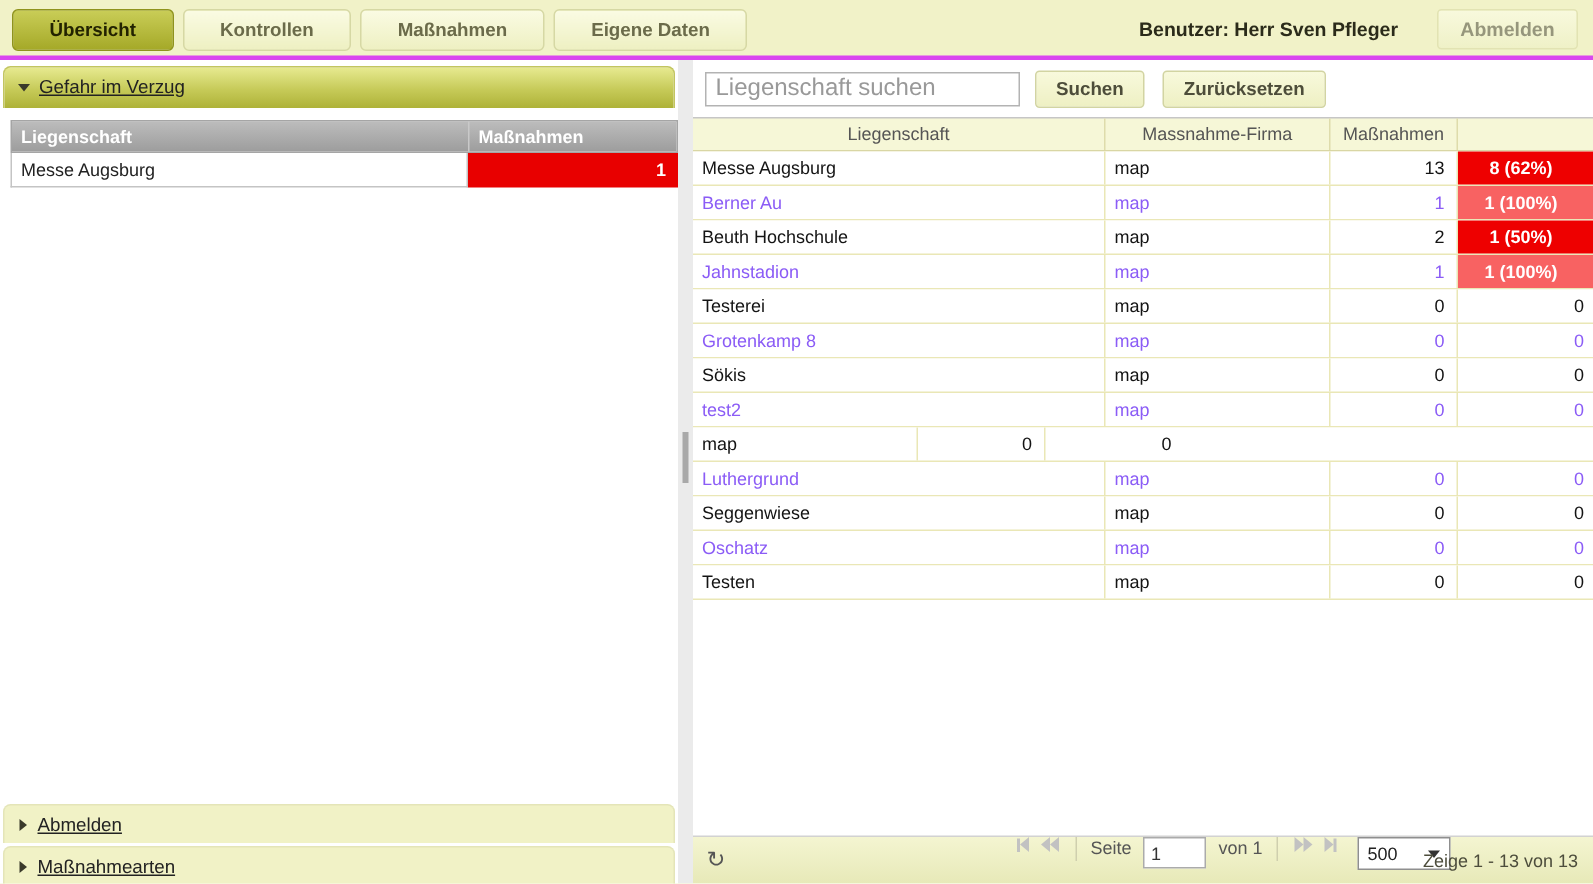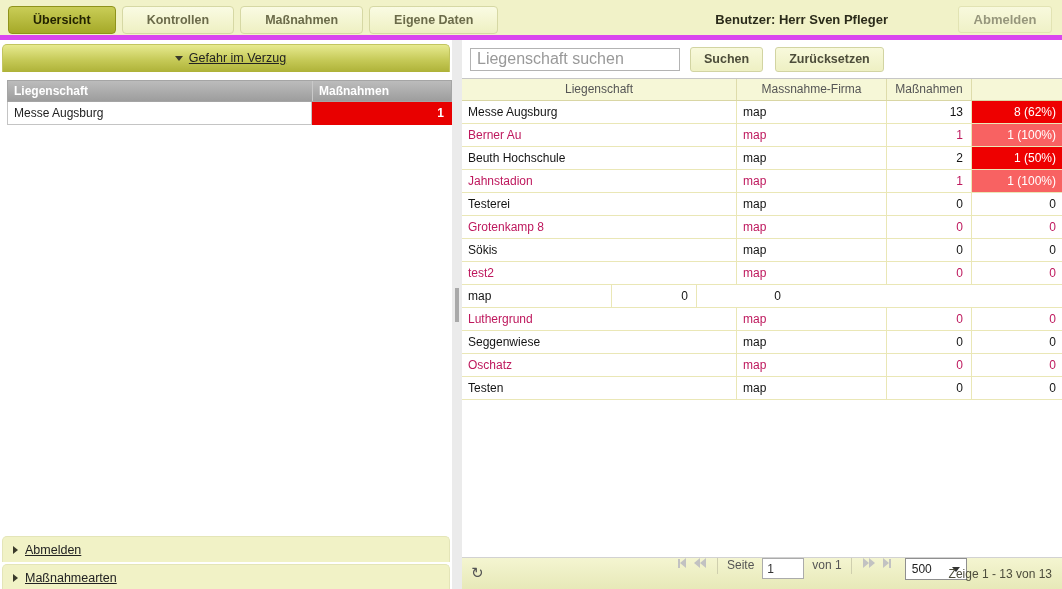--- a/index.html
+++ b/index.html
@@ -2,41 +2,41 @@
 <html><head>
 <meta charset="utf-8">
 <style>
   * { margin:0; padding:0; box-sizing:border-box; }
   html,body { width:1062px; height:589px; overflow:hidden;
     font-family:"Liberation Sans","DejaVu Sans",sans-serif; font-size:12px; }
   body { position:relative; background:#f1f2c8; }
 
   
   #topbar { position:absolute; left:0; top:0; width:100%; height:40px;
-    background:#f1f2c8; border-bottom:5px solid #d946ef; }
+    background:#f1f2c8; border-bottom:3px solid #d946ef; }
   .tabs { position:absolute; left:8px; top:6px; display:flex; gap:6px; }
   .tab { height:28px; line-height:26px; padding:0 24px; border:1px solid #d6d8a4;
     border-radius:4px; background:linear-gradient(#fafbe3,#eef0c2);
     color:#6b6b4a; font-weight:bold; font-size:12.5px; cursor:pointer; }
   .tab.active { background:linear-gradient(#c9cd57,#a5a928);
     border-color:#8f931c; color:#222200; }
-  .user-area { position:absolute; right:10px; top:6px; display:flex; align-items:center;gap:44px; }
+  .user-area { position:absolute; right:10px; top:6px; display:flex; align-items:center; }
   .user-label { font-weight:bold; color:#2b2b1a; font-size:13px; margin-right:26px; }
   .logout-btn { width:94px; height:27px; line-height:25px; text-align:center;
     background:linear-gradient(#f8f9dd,#eff1c7); border:1px solid #e2e3b3;
     border-radius:3px; color:#96967c; font-weight:bold; font-size:13px; cursor:pointer; }
 
   
   #sidebar { position:absolute; left:0; top:40px; width:452px; bottom:0; background:#fff; }
   .acc-header { position:absolute; left:2px; right:2px; padding:6px 0 0 9px;
     border-radius:5px 5px 0 0; cursor:pointer; }
   .acc-header .link { color:#222; text-decoration:underline; font-size:12.5px; }
   .gefahr { top:4px; height:28px;
     background:linear-gradient(#e7ea90,#c6ca58 55%,#aeb238);
-    border:1px solid #c2c560; border-bottom:none;text-align:center; }
+    border:1px solid #c2c560; border-bottom:none; }
   .collapsed-header { background:#f1f2c6; border:1px solid #e4e5b8; border-bottom:none;
     padding-top:6px; }
   .termine { top:496px; height:26px; }
   .massnahmearten { top:524px; height:65px; }
   .tri-down { display:inline-block; width:0; height:0; margin:0 6px 1px 0;
     border-left:4px solid transparent; border-right:4px solid transparent;
     border-top:5px solid #3a3a2a; }
   .tri-right { display:inline-block; width:0; height:0; margin:0 7px 0 1px;
     border-top:4px solid transparent; border-bottom:4px solid transparent;
     border-left:5px solid #3a3a2a; }
@@ -85,22 +85,22 @@
     border-right:4px solid transparent; border-top:5px solid #3c3c34; }
 
   .mbody { position:absolute; left:0; top:61px; right:0; }
   .trow { display:flex; height:23px; border-bottom:1px solid #eae7b6; background:#fff; }
   .tc { border-right:1px solid #eae7b6; line-height:22px; font-size:12px; color:#141414;
     overflow:hidden; white-space:nowrap; }
   .tc.c1 { width:275px; padding-left:6px; }
   .tc.c2 { width:150px; padding-left:6px; }
   .tc.c3 { width:85px; text-align:right; padding-right:8px; }
   .tc.c4 { width:90px; text-align:right; padding-right:6px; border-right:none; }
-  .trow.dim .tc { color:#be185d; }
-  .tc.c4.red { background:#ee0000; color:#fff; font-weight:normal; }
+  .trow.dim .tc { color:#8b5cf6; }
+  .tc.c4.red { background:#ee0000; color:#fff; font-weight:bold;text-align:center; }
   .tc.c4.red.light { background:#f86262; }
 
   
   .pbar { position:absolute; left:0; right:0; bottom:0; height:32px;
     background:linear-gradient(#f4f5d1,#e7e9b8); border-top:1px solid #d2d2d2;
     color:#555; }
   .refresh { position:absolute; left:9px; top:6px; font-size:15px; color:#555;
     cursor:pointer; }
   .pcenter { position:absolute; left:212px; top:0; height:32px; display:flex;
     align-items:flex-start; }

